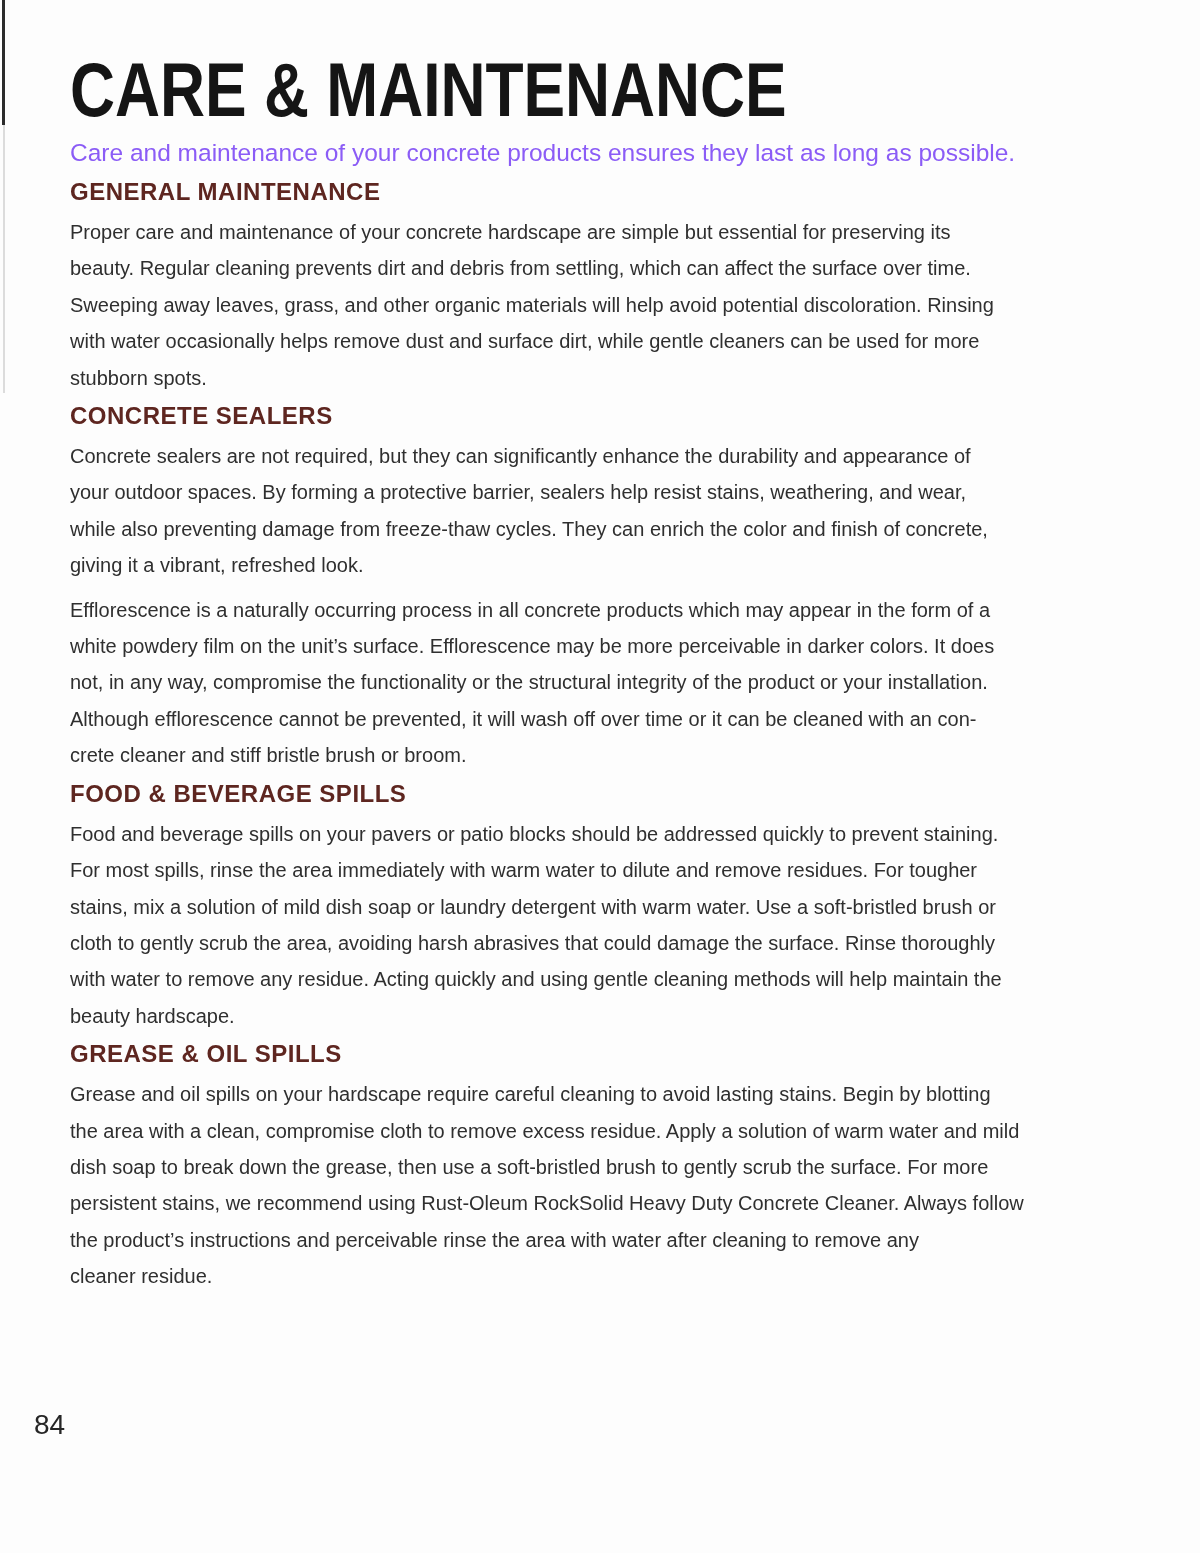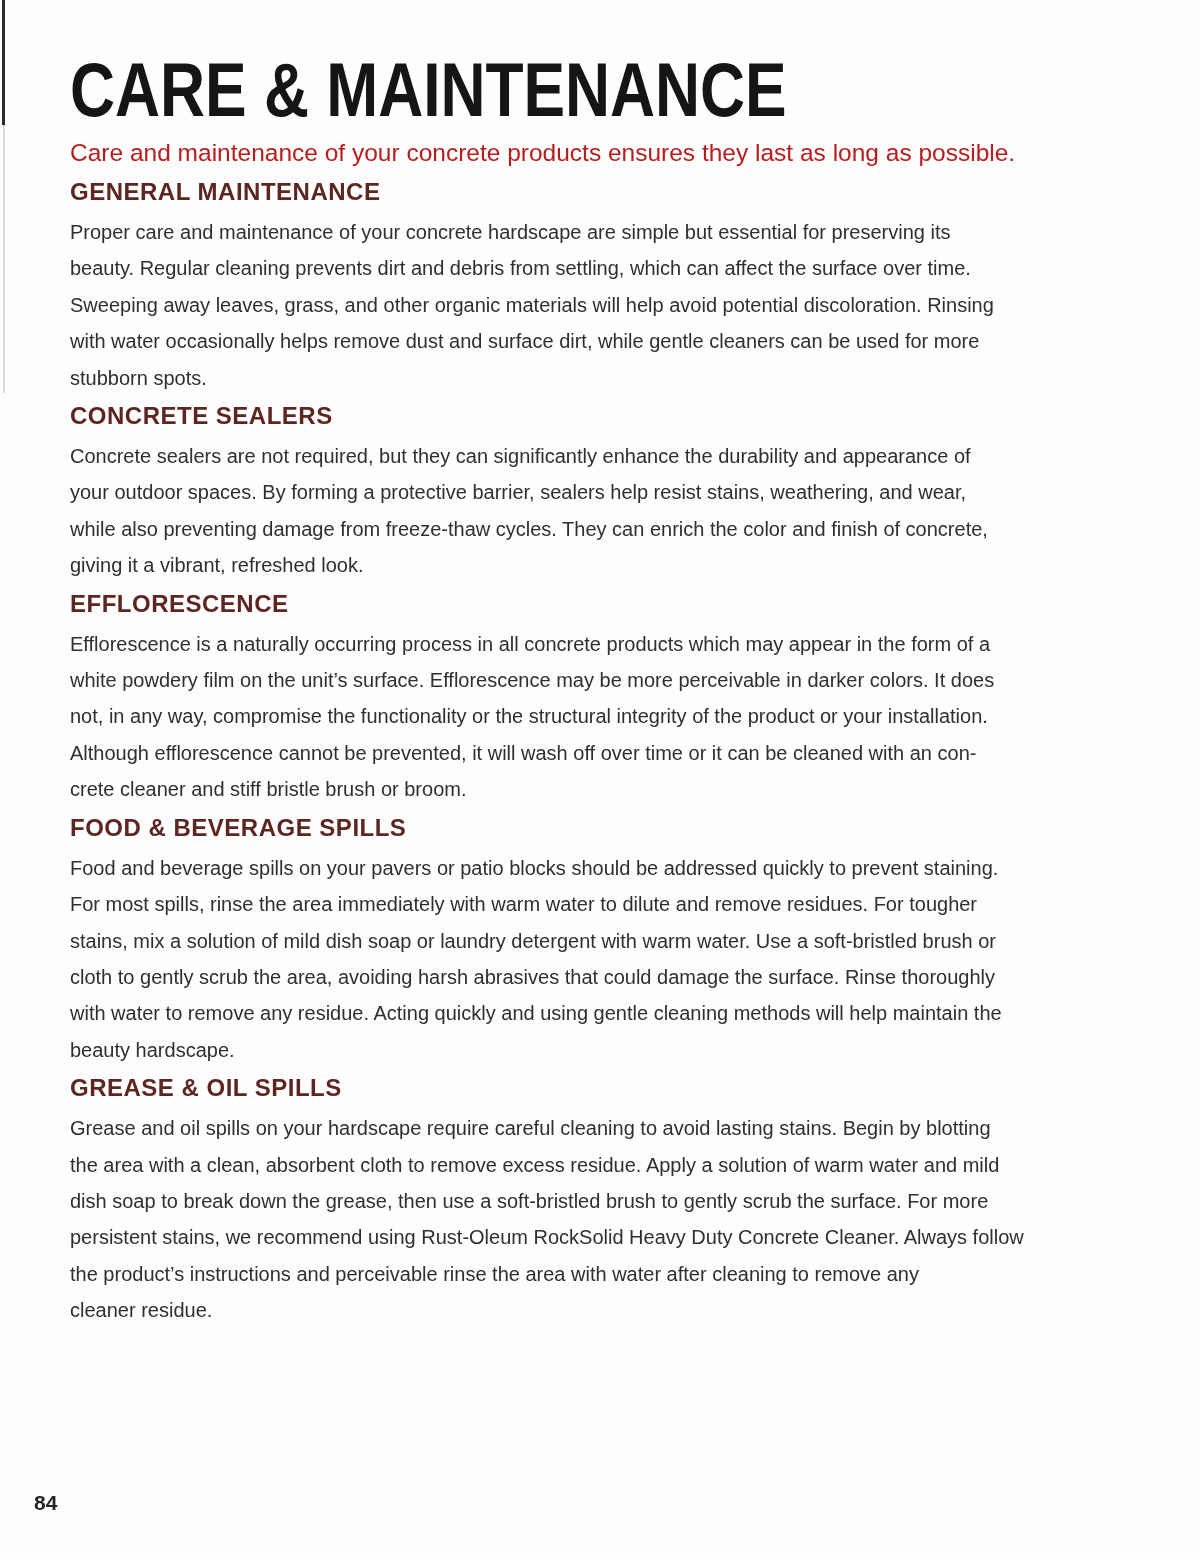--- a/index.html
+++ b/index.html
@@ -27,21 +27,21 @@
     letter-spacing: 0px;
     transform: scaleX(0.82);
     transform-origin: 0 50%;
     white-space: nowrap;
   }
   .doc-subtitle {
     margin: 8px 0 10px 0;
     font-size: 24.5px;
     line-height: 30px;
     font-weight: 400;
-    color: #b91c1c;
+    color: #8b5cf6;
     white-space: nowrap;
   }
   .section-heading {
     margin: 6px 0 0 0;
     font-size: 24px;
     line-height: 28px;
     font-weight: 700;
     color: #5e2620;
     letter-spacing: 0.5px;
     white-space: nowrap;
@@ -51,24 +51,24 @@
   }
   .para-line {
     font-size: 20px;
     line-height: 36.4px;
     color: #2f2f2f;
     white-space: nowrap;
   }
   .page-number {
     position: absolute;
     left: 34px;
-    top: 1490px;
-    font-size: 21px;
+    top: 1412px;
+    font-size: 28px;
     line-height: 26px;
-    font-weight: 700;
+    font-weight: 400;
     color: #262626;
   }
   .scan-edge-dark {
     position: absolute;
     left: 2px;
     top: 0;
     width: 3px;
     height: 125px;
     background: #2b2b2b;
   }
@@ -103,21 +103,20 @@
     </div>
 
   <h2 class="section-heading">CONCRETE SEALERS</h2>
   <div class="para">
       <div class="para-line">Concrete sealers are not required, but they can significantly enhance the durability and appearance of</div>
       <div class="para-line">your outdoor spaces. By forming a protective barrier, sealers help resist stains, weathering, and wear,</div>
       <div class="para-line">while also preventing damage from freeze-thaw cycles. They can enrich the color and finish of concrete,</div>
       <div class="para-line">giving it a vibrant, refreshed look.</div>
     </div>
 
-  <h2 class="section-heading">EFFLORESCENCE</h2>
   <div class="para">
       <div class="para-line">Efflorescence is a naturally occurring process in all concrete products which may appear in the form of a</div>
       <div class="para-line">white powdery film on the unit’s surface. Efflorescence may be more perceivable in darker colors. It does</div>
       <div class="para-line">not, in any way, compromise the functionality or the structural integrity of the product or your installation.</div>
       <div class="para-line">Although efflorescence cannot be prevented, it will wash off over time or it can be cleaned with an con-</div>
       <div class="para-line">crete cleaner and stiff bristle brush or broom.</div>
     </div>
 
   <h2 class="section-heading">FOOD &amp; BEVERAGE SPILLS</h2>
   <div class="para">
@@ -125,21 +124,21 @@
       <div class="para-line">For most spills, rinse the area immediately with warm water to dilute and remove residues. For tougher</div>
       <div class="para-line">stains, mix a solution of mild dish soap or laundry detergent with warm water. Use a soft-bristled brush or</div>
       <div class="para-line">cloth to gently scrub the area, avoiding harsh abrasives that could damage the surface. Rinse thoroughly</div>
       <div class="para-line">with water to remove any residue. Acting quickly and using gentle cleaning methods will help maintain the</div>
       <div class="para-line">beauty hardscape.</div>
     </div>
 
   <h2 class="section-heading">GREASE &amp; OIL SPILLS</h2>
   <div class="para">
       <div class="para-line">Grease and oil spills on your hardscape require careful cleaning to avoid lasting stains. Begin by blotting</div>
-      <div class="para-line">the area with a clean, absorbent cloth to remove excess residue. Apply a solution of warm water and mild</div>
+      <div class="para-line">the area with a clean, compromise cloth to remove excess residue. Apply a solution of warm water and mild</div>
       <div class="para-line">dish soap to break down the grease, then use a soft-bristled brush to gently scrub the surface. For more</div>
       <div class="para-line">persistent stains, we recommend using Rust-Oleum RockSolid Heavy Duty Concrete Cleaner. Always follow</div>
       <div class="para-line">the product’s instructions and perceivable rinse the area with water after cleaning to remove any</div>
       <div class="para-line">cleaner residue.</div>
     </div>
 
 </div>
 
 <div class="page-number">84</div>
 

